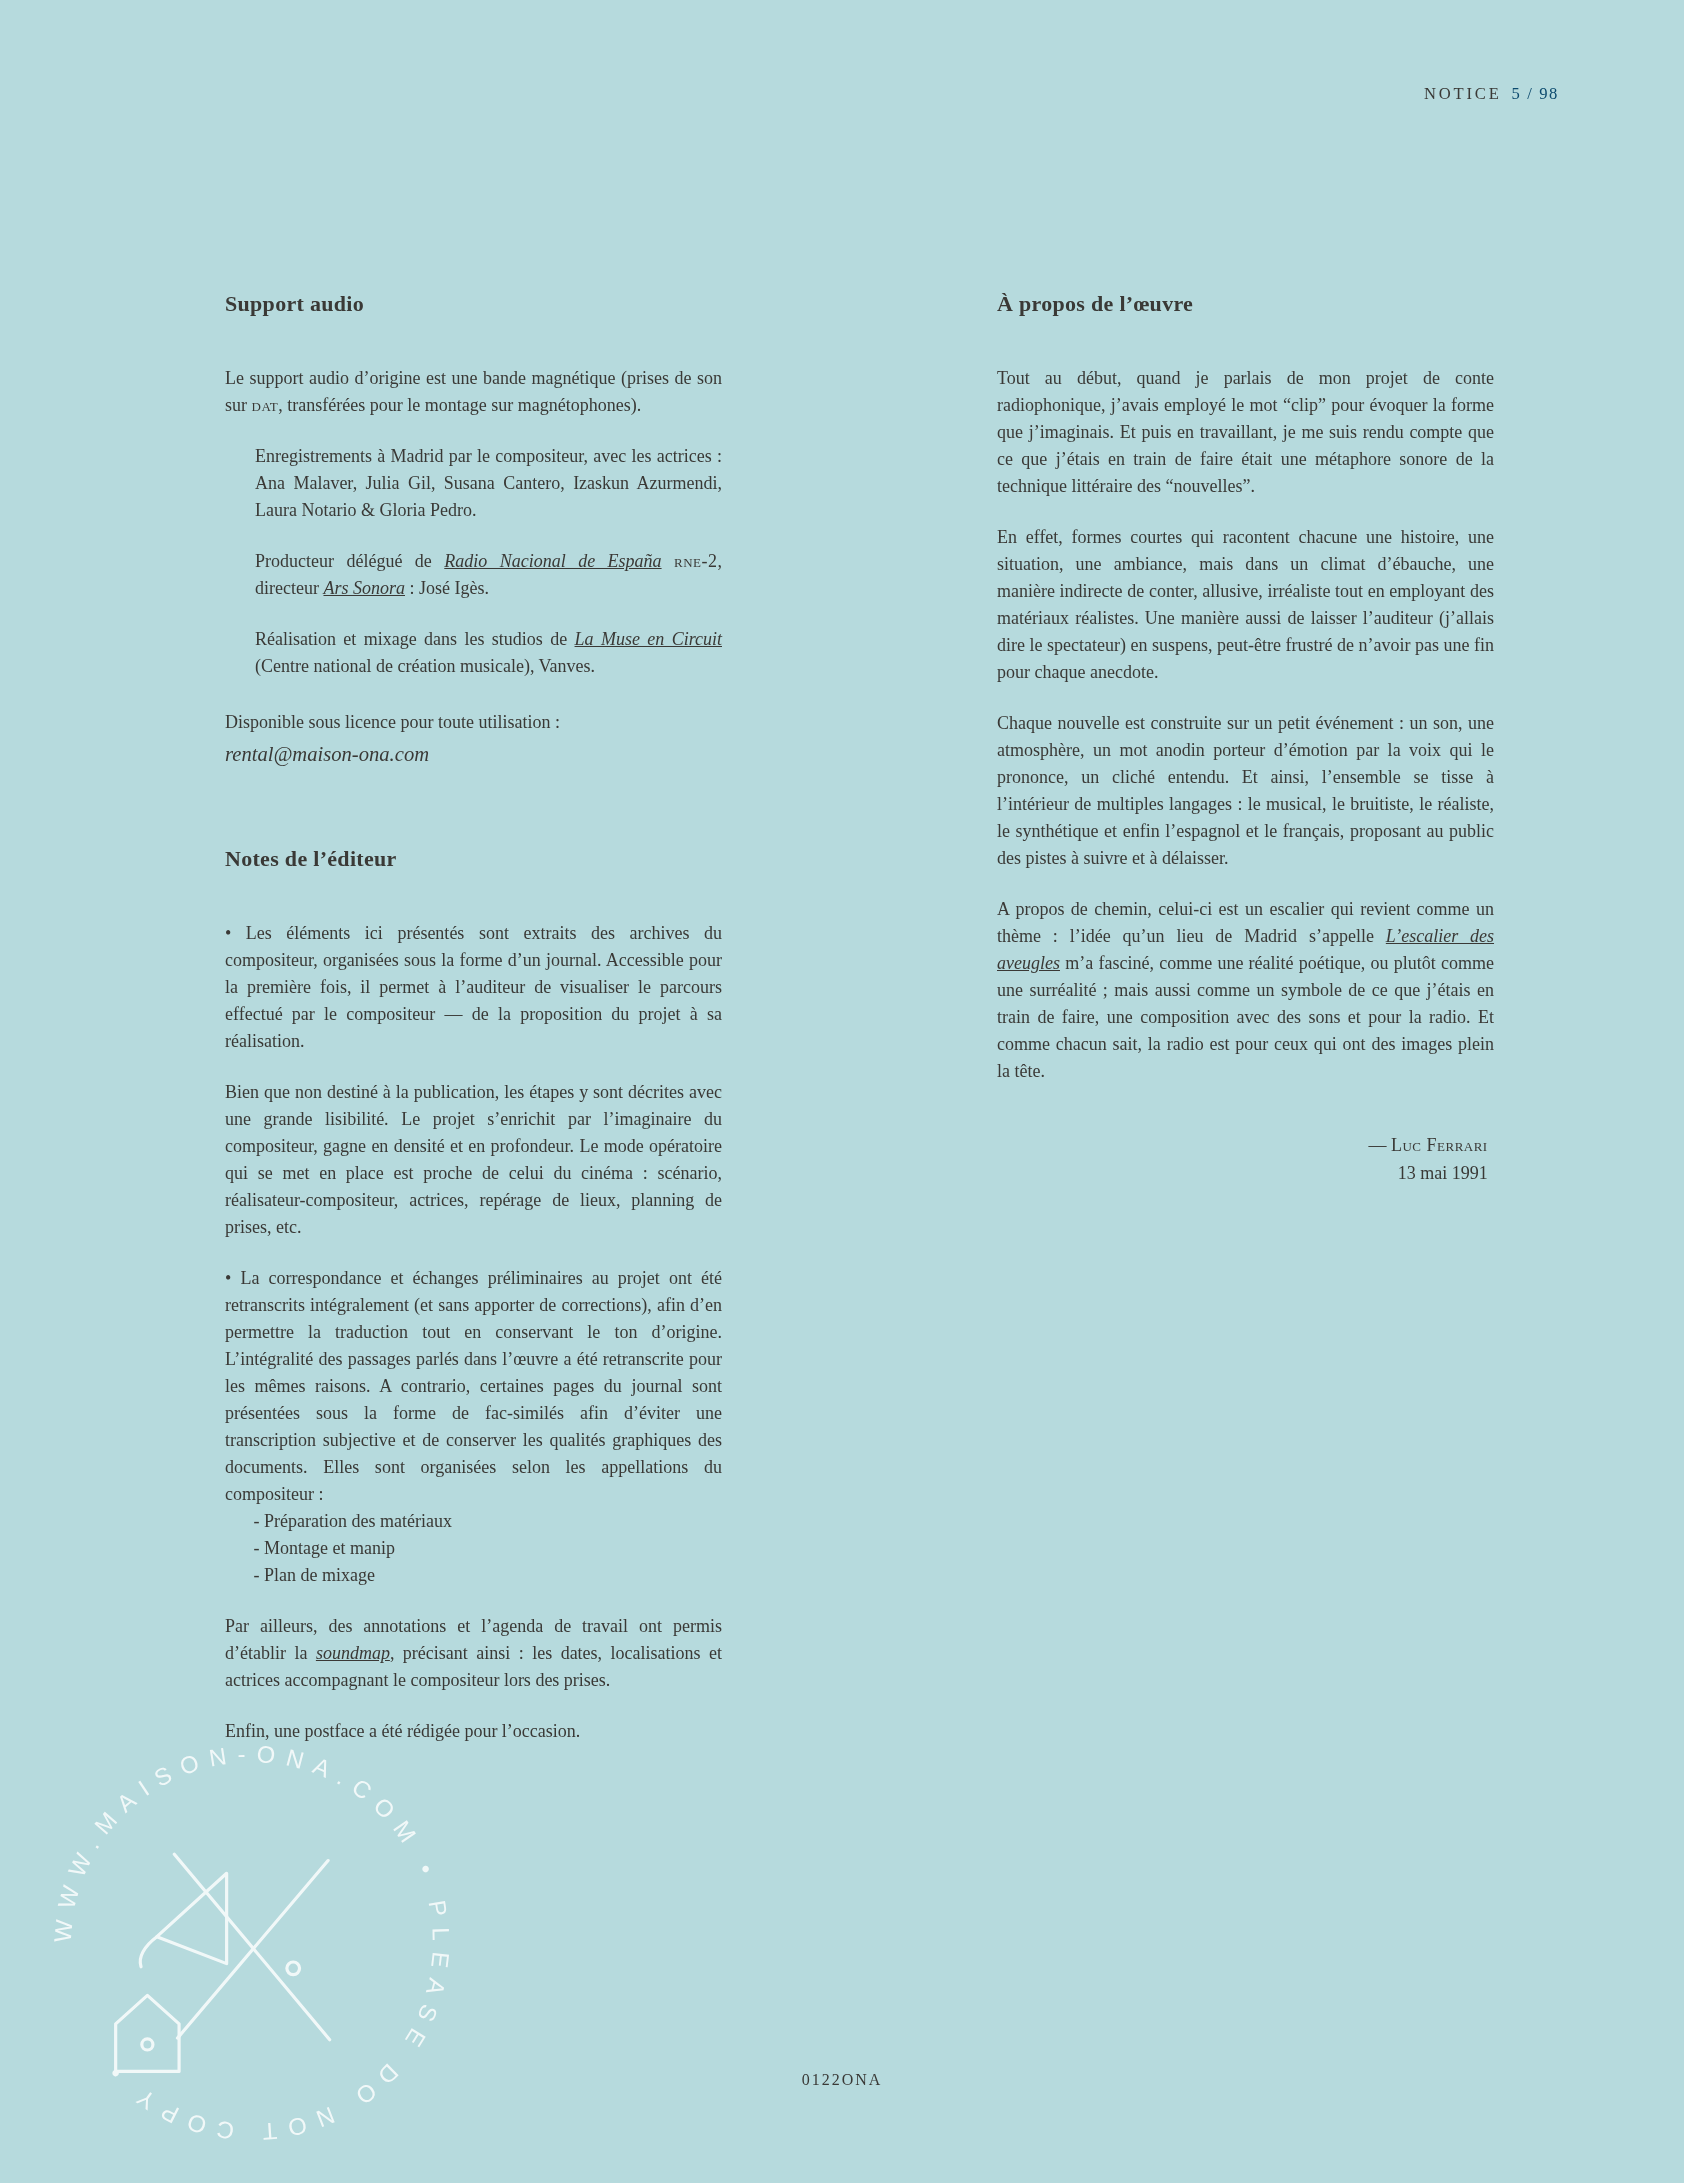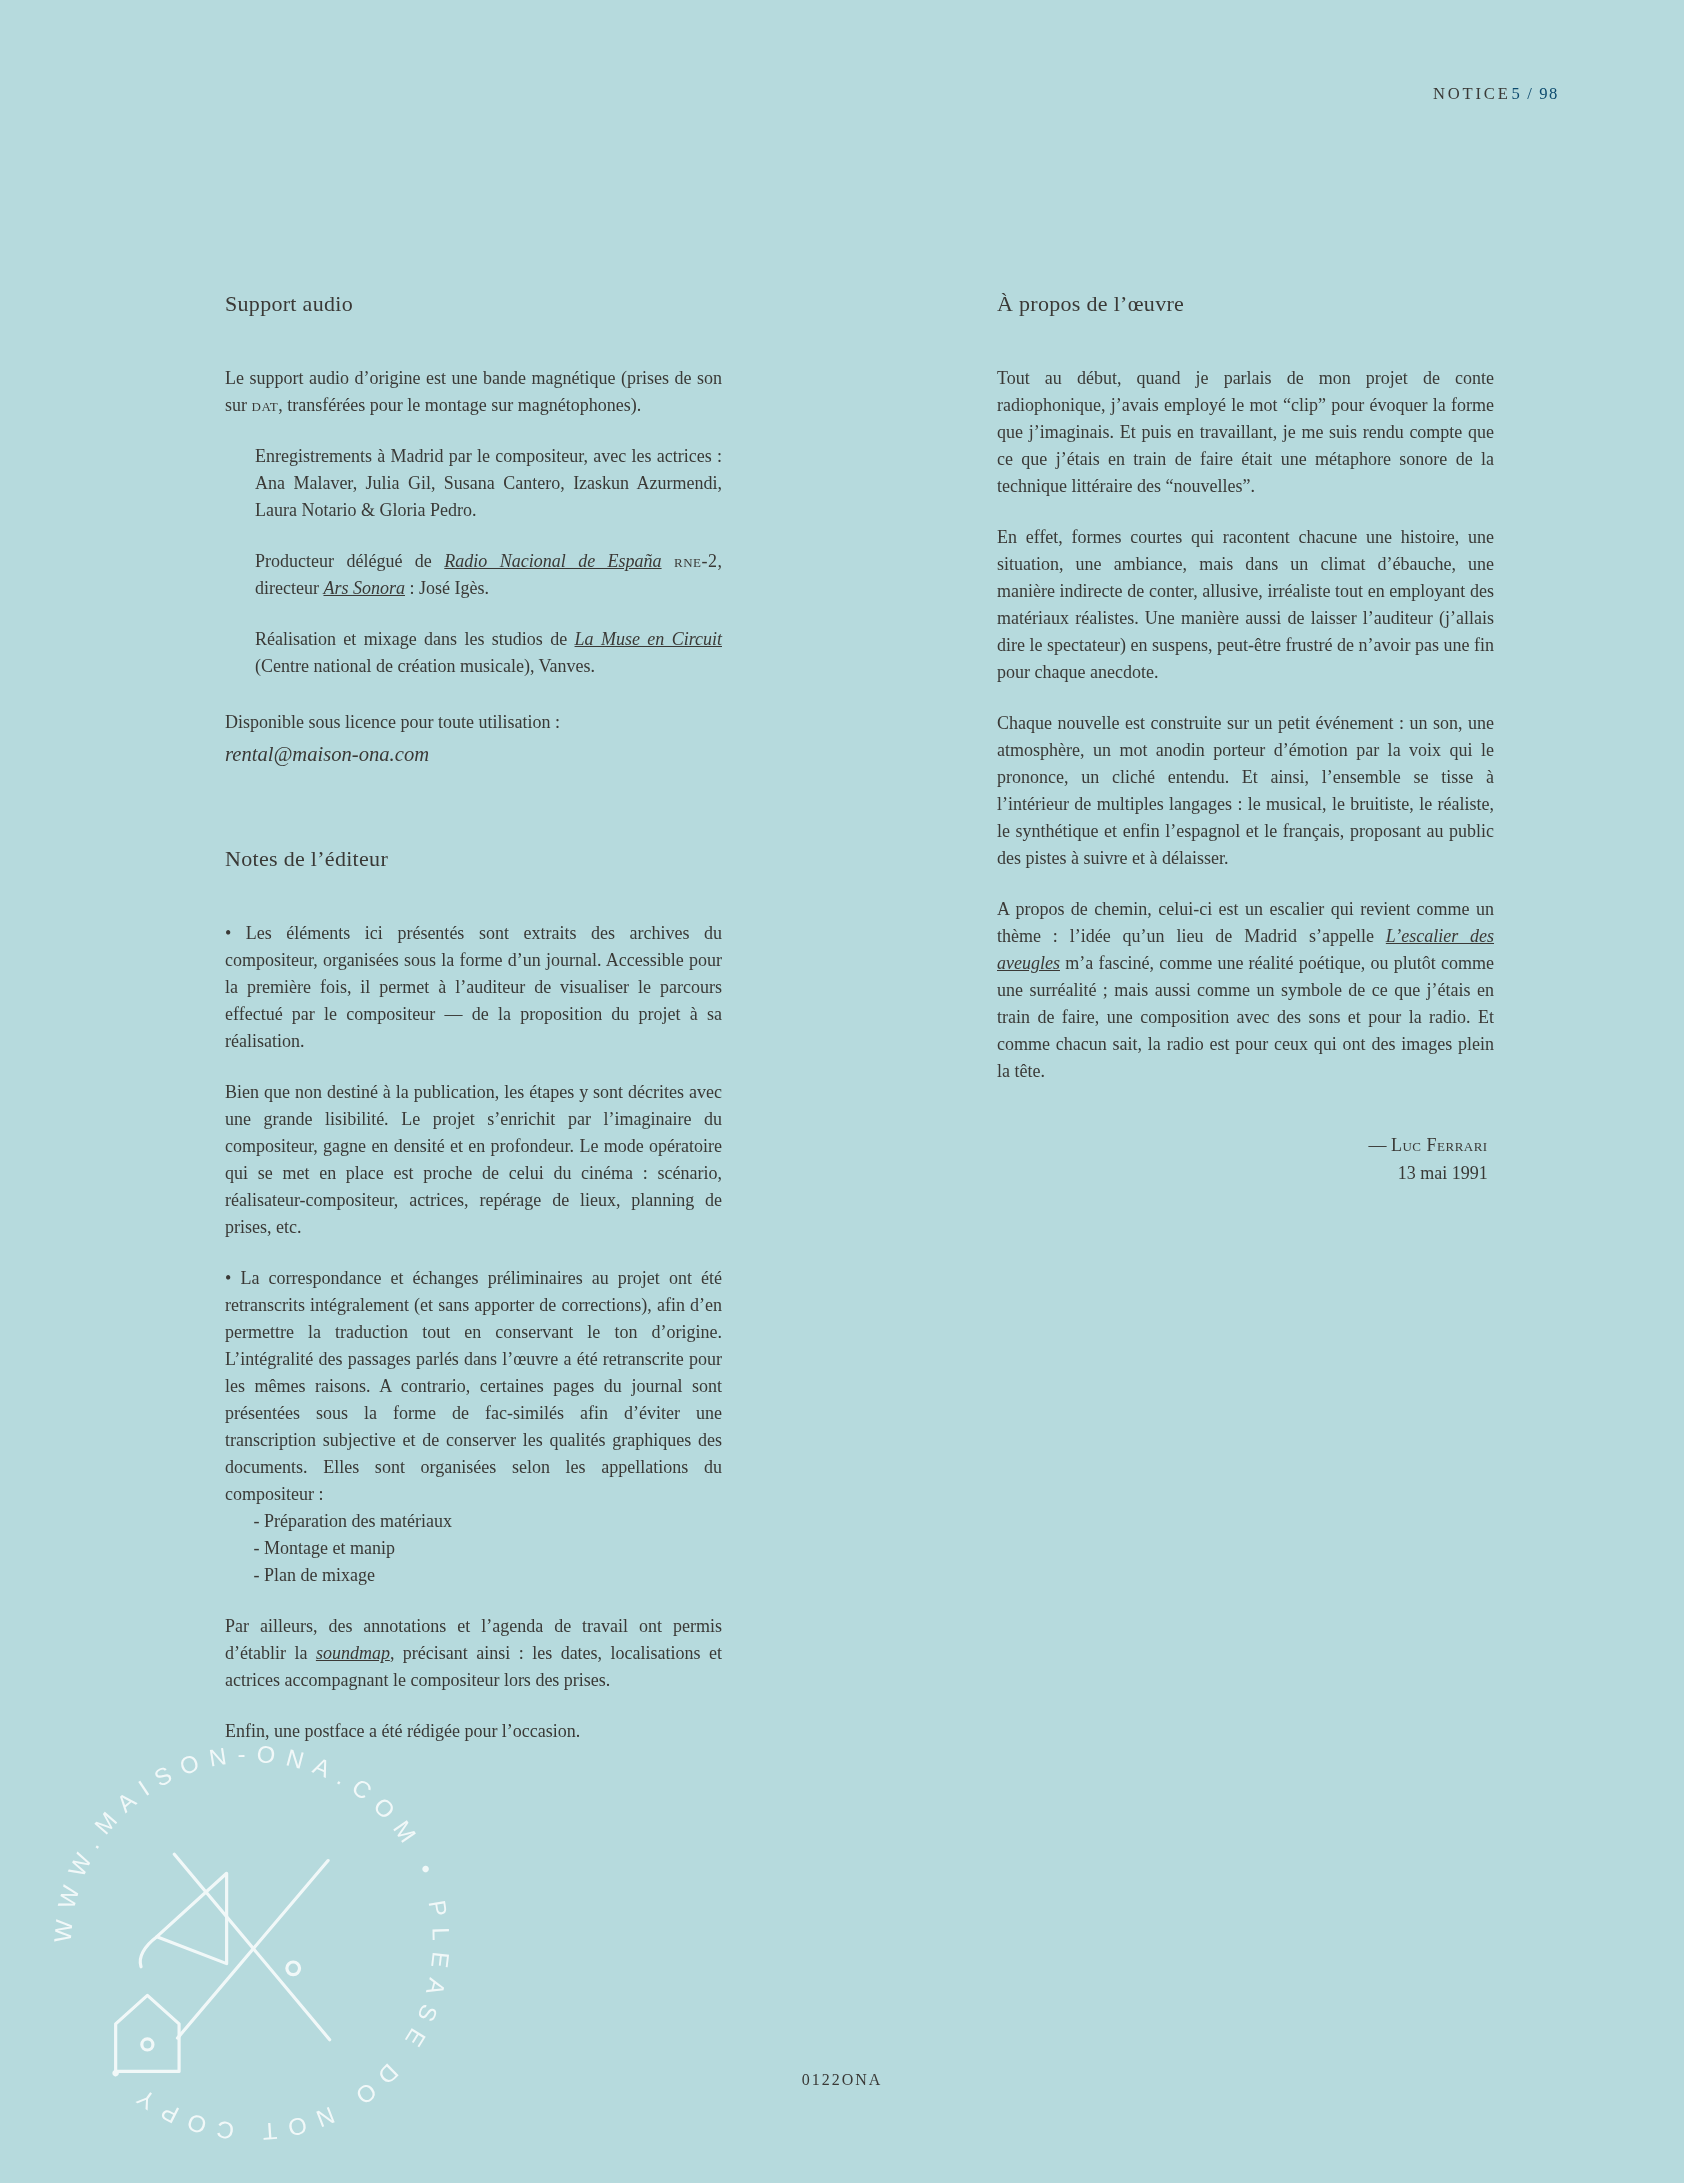--- a/index.html
+++ b/index.html
@@ -9,33 +9,33 @@
     color: #3a3936;
     font-family: "Liberation Serif", "DejaVu Serif", serif;
     position: relative;
     overflow: hidden;
   }
   .page { position: absolute; inset: 0; }
 
   
   .page-header {
     position: absolute; top: 84px; right: 125px;
-    display: flex; gap: 1px; align-items: baseline;
+    display: flex; gap: 10px; align-items: baseline;
     font-size: 16.6px; letter-spacing: 2.8px;
   }
   .header-label { color: #3a3936; }
   .header-page  { color: #0c4a6e; letter-spacing: 1.6px; }
 
   
   .col { position: absolute; top: 290px; width: 497px; }
   .col-left  { left: 225px; }
   .col-right { left: 997px; }
 
   h2.section-heading {
-    font-size: 22px; font-weight: normal; letter-spacing: 0.3px;
+    font-size: 22px; font-weight: bold; letter-spacing: 0.3px;
     line-height: 27px; margin-bottom: 48px;
   }
   h2.second { margin-top: 76px; }
 
   p.body, .list {
     font-size: 18px; line-height: 27px;
     text-align: justify; hyphens: auto; -webkit-hyphens: auto;
     margin-bottom: 24px;
   }
   p.indent { padding-left: 30px; }

